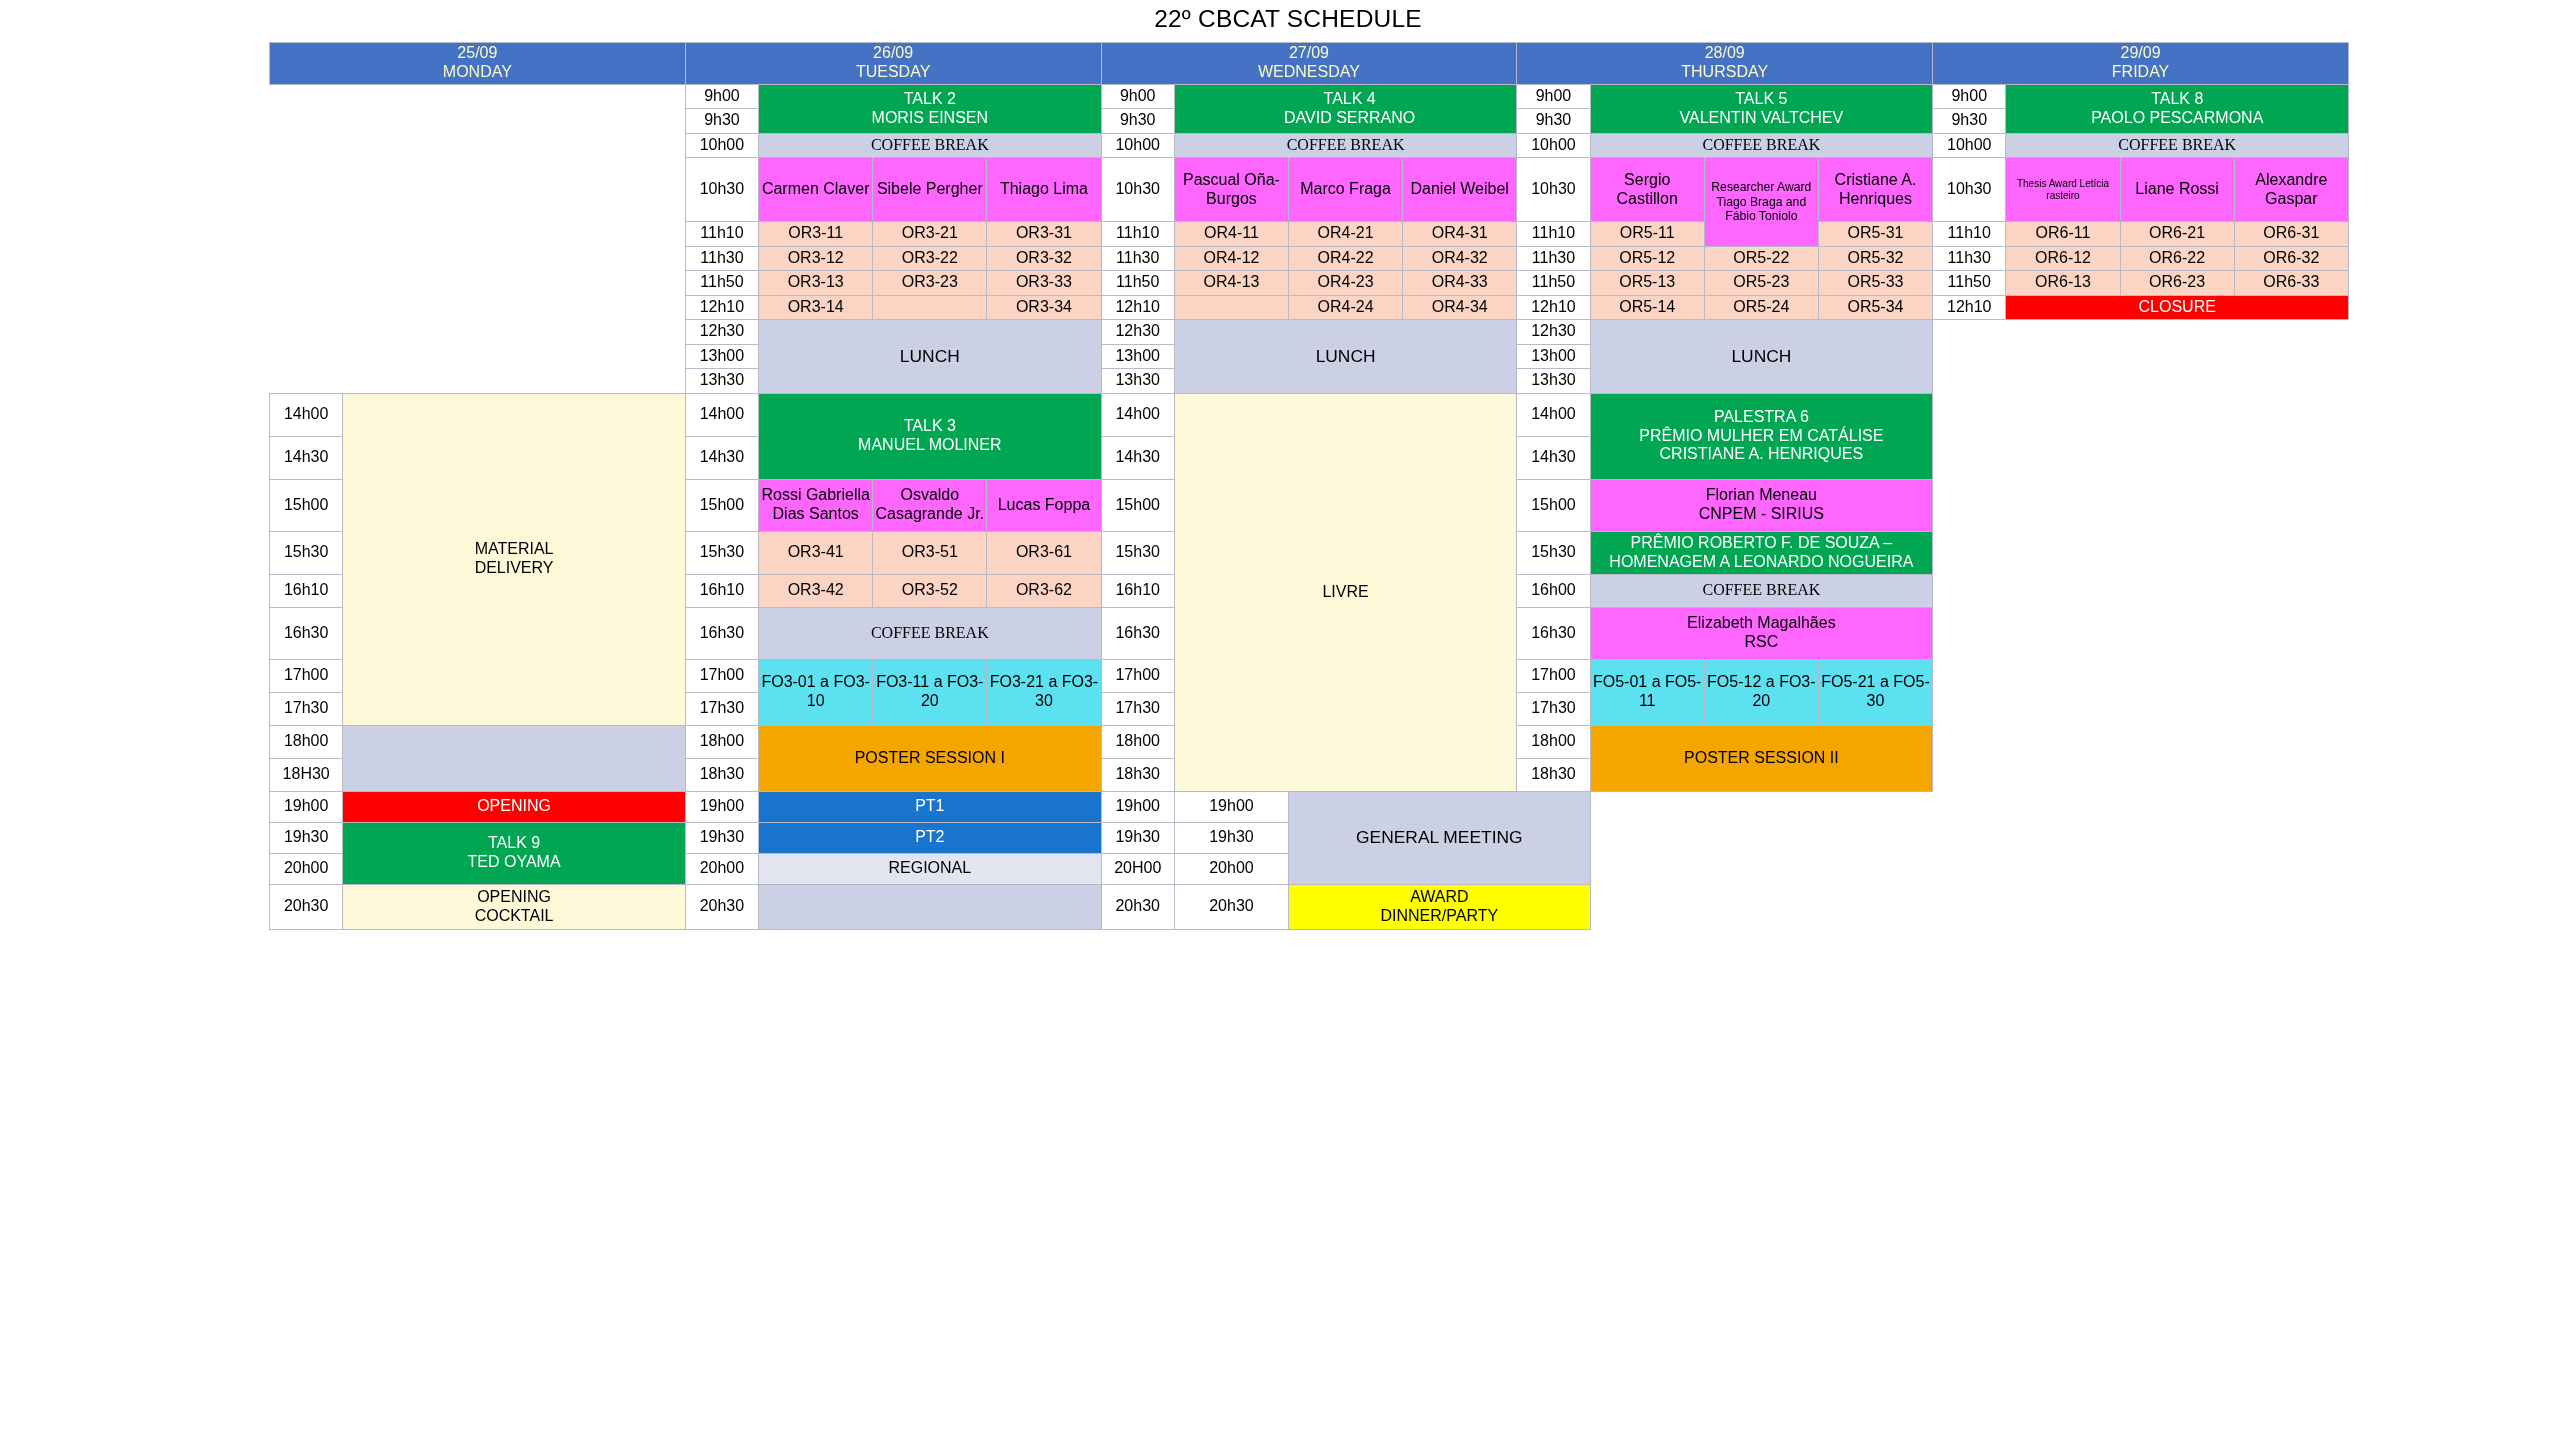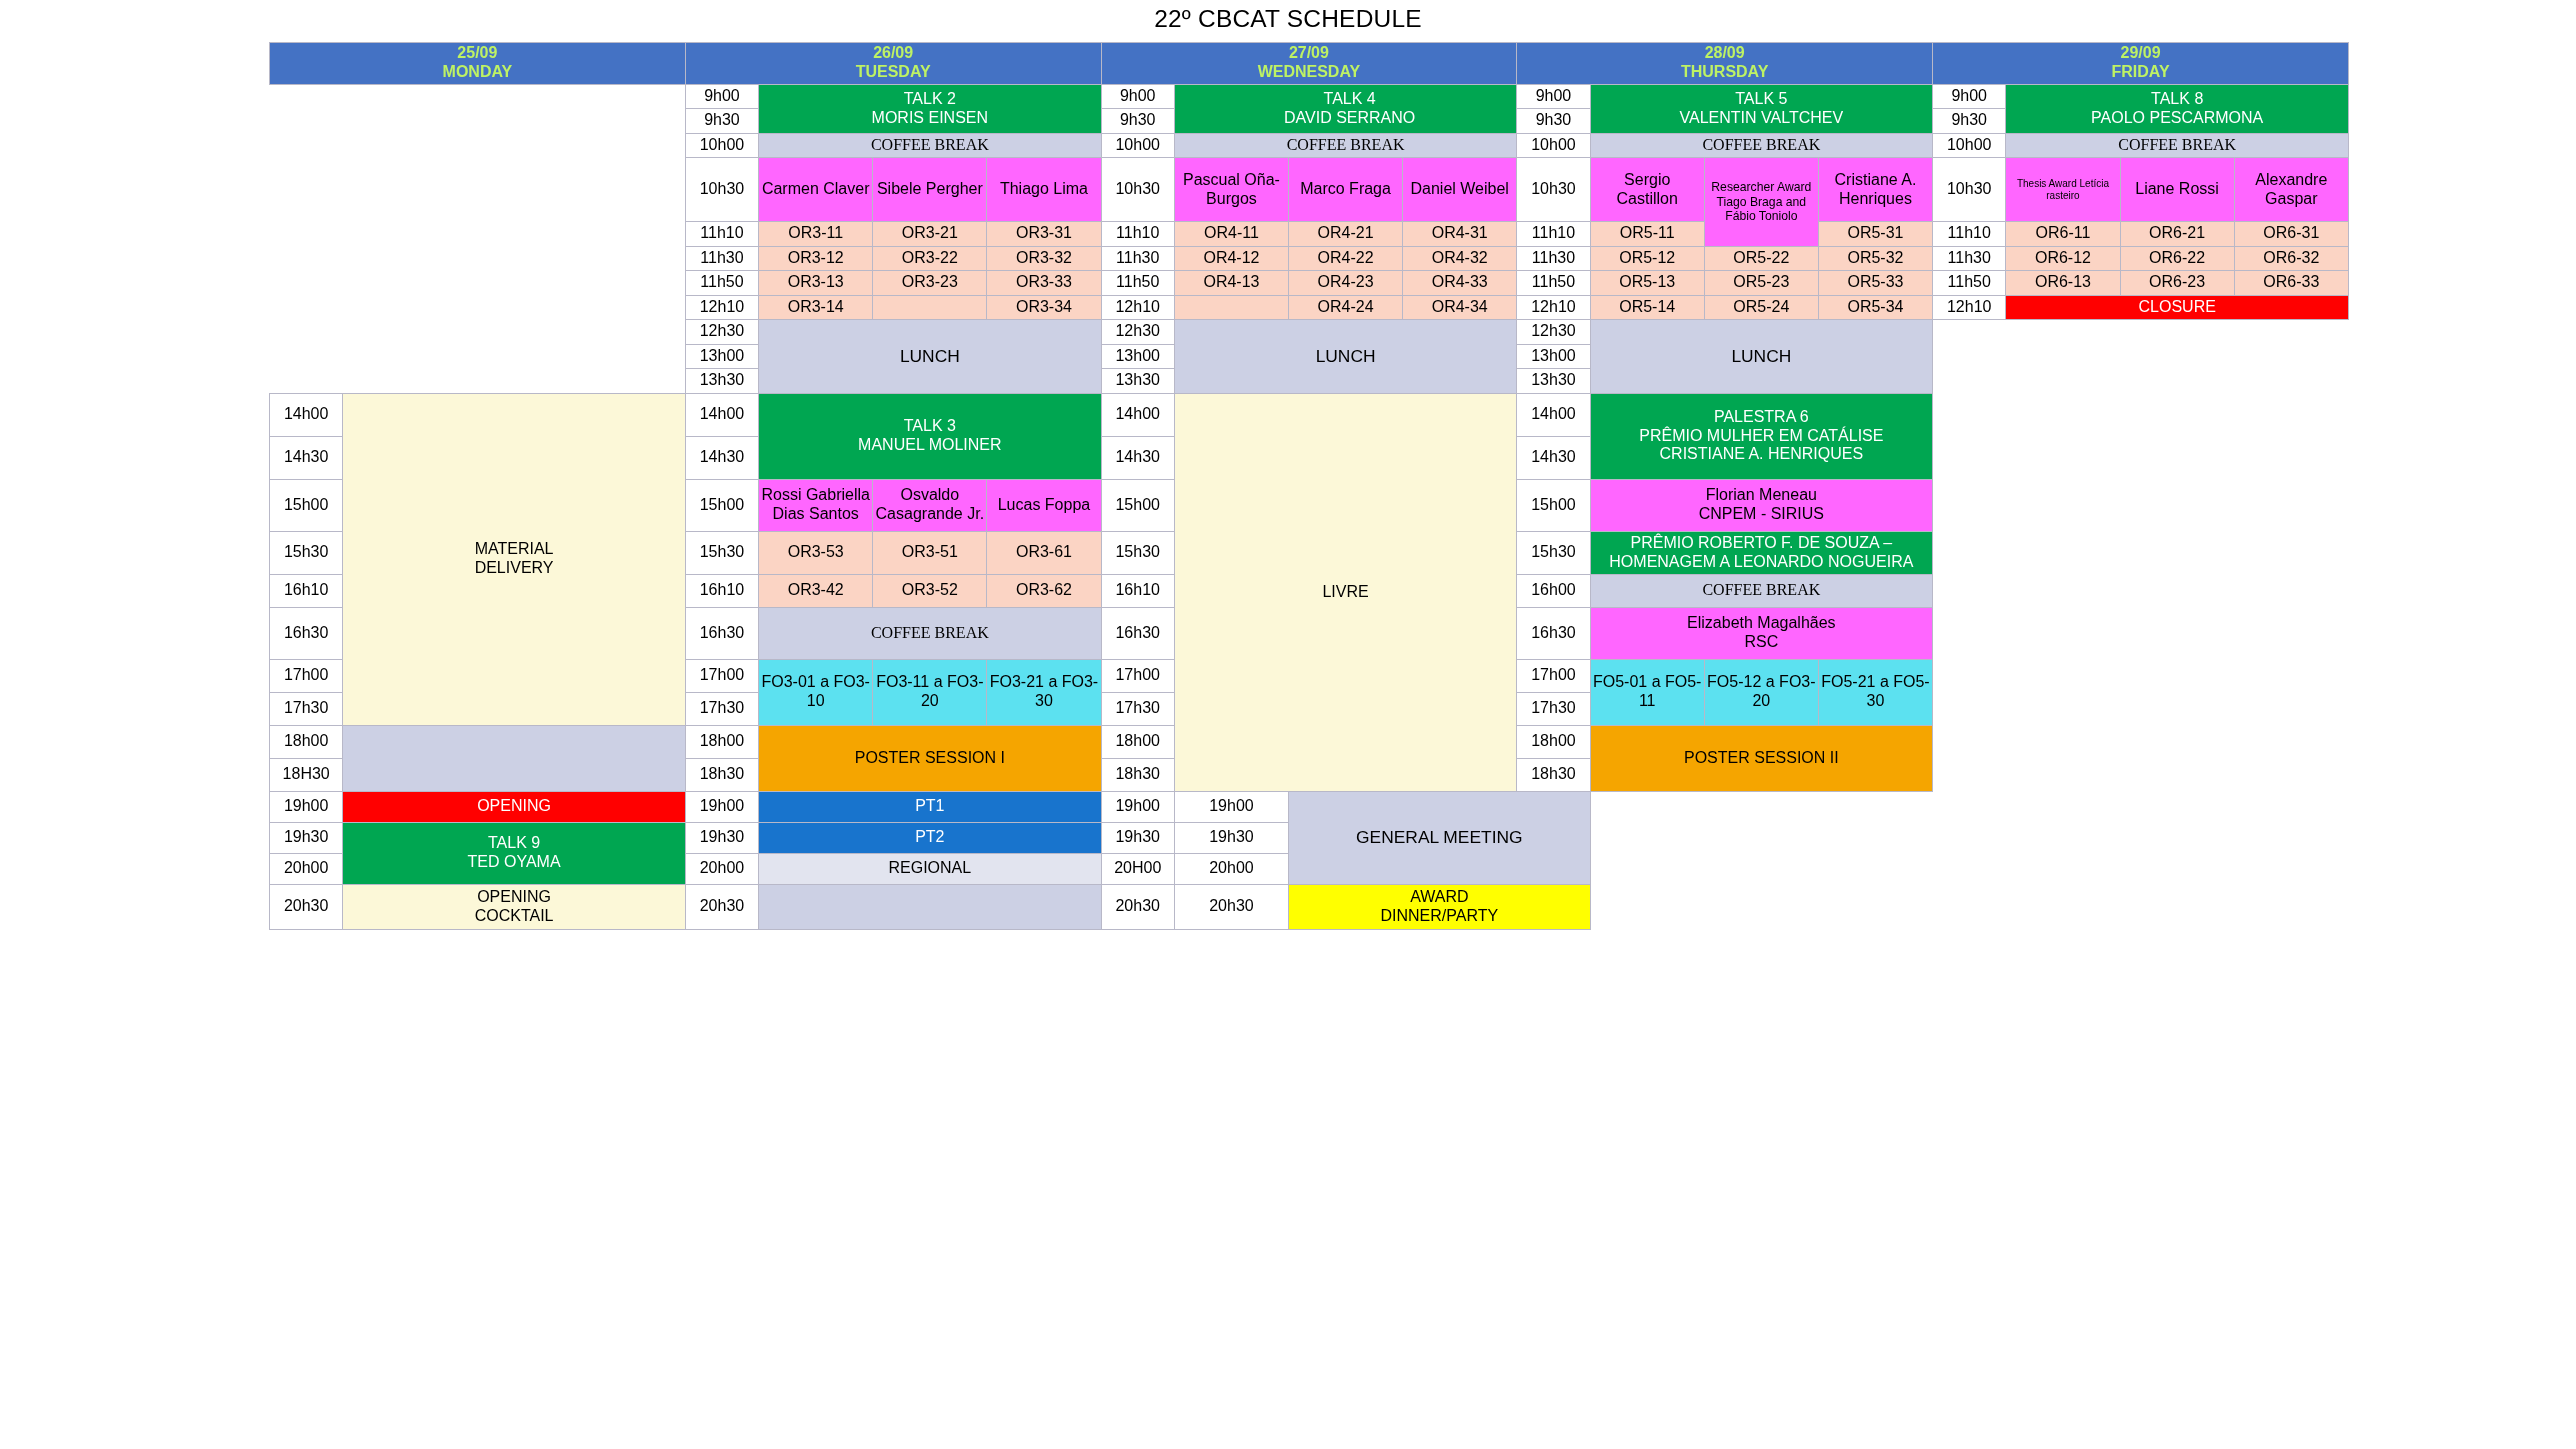--- a/index.html
+++ b/index.html
@@ -38,22 +38,22 @@
     padding: 1.3px 1.9px;
     line-height: 1.18;
     height: 24.5px;
   }
   
   col.t { width: 72px; }
   col.c { width: 112px; }
 
   .dayhead {
     background: #4472c4;
-    color: #bef264;
-    font-weight: bold;
+    color: #fef9c3;
+    font-weight: normal;
     font-size: 17.4px;
     border: 0.6px solid #ffffff;
     height: 50px;
     line-height: 1.25;
   }
   .time {
     background: #ffffff;
     font-size: 16px;
   }
   .nogrid { border: none !important; background: #ffffff; }
@@ -360,21 +360,21 @@
     <td class="magenta" colspan="3" style="white-space:pre-line;">Florian Meneau
 CNPEM - SIRIUS</td>
 
     <td class="nogrid" colspan="4"></td>
   </tr>
 
   <tr style="height:43px;">
     <td class="time">15h30</td>
 
     <td class="time">15h30</td>
-    <td class="orcell">OR3-53</td>
+    <td class="orcell">OR3-41</td>
     <td class="orcell">OR3-51</td>
     <td class="orcell">OR3-61</td>
 
     <td class="time">15h30</td>
 
     <td class="time">15h30</td>
     <td class="green-s" colspan="3" style="white-space:pre-line;">PRÊMIO ROBERTO F. DE SOUZA –
 HOMENAGEM A LEONARDO NOGUEIRA</td>
 
     <td class="nogrid" colspan="4"></td>

